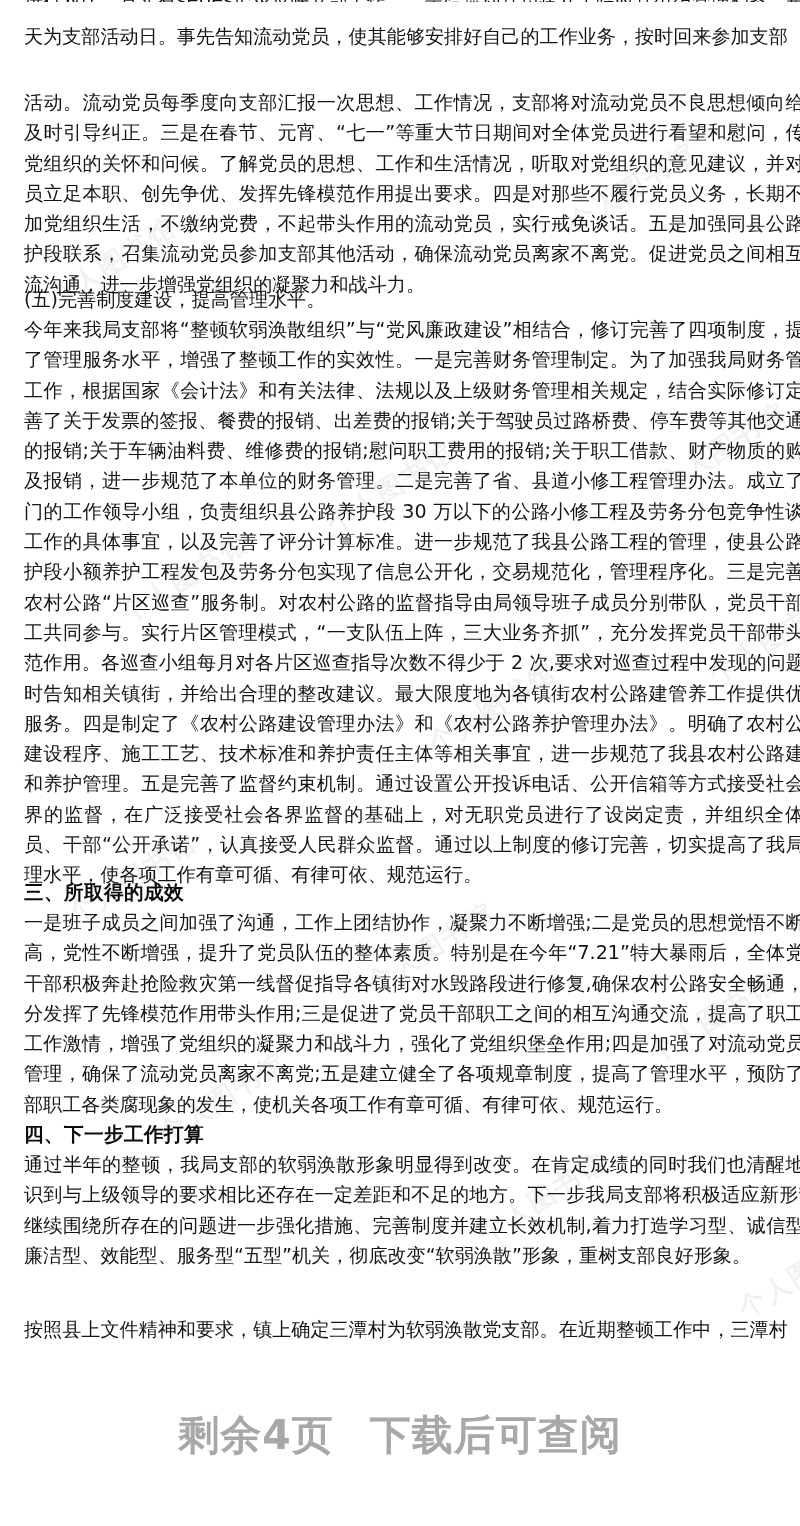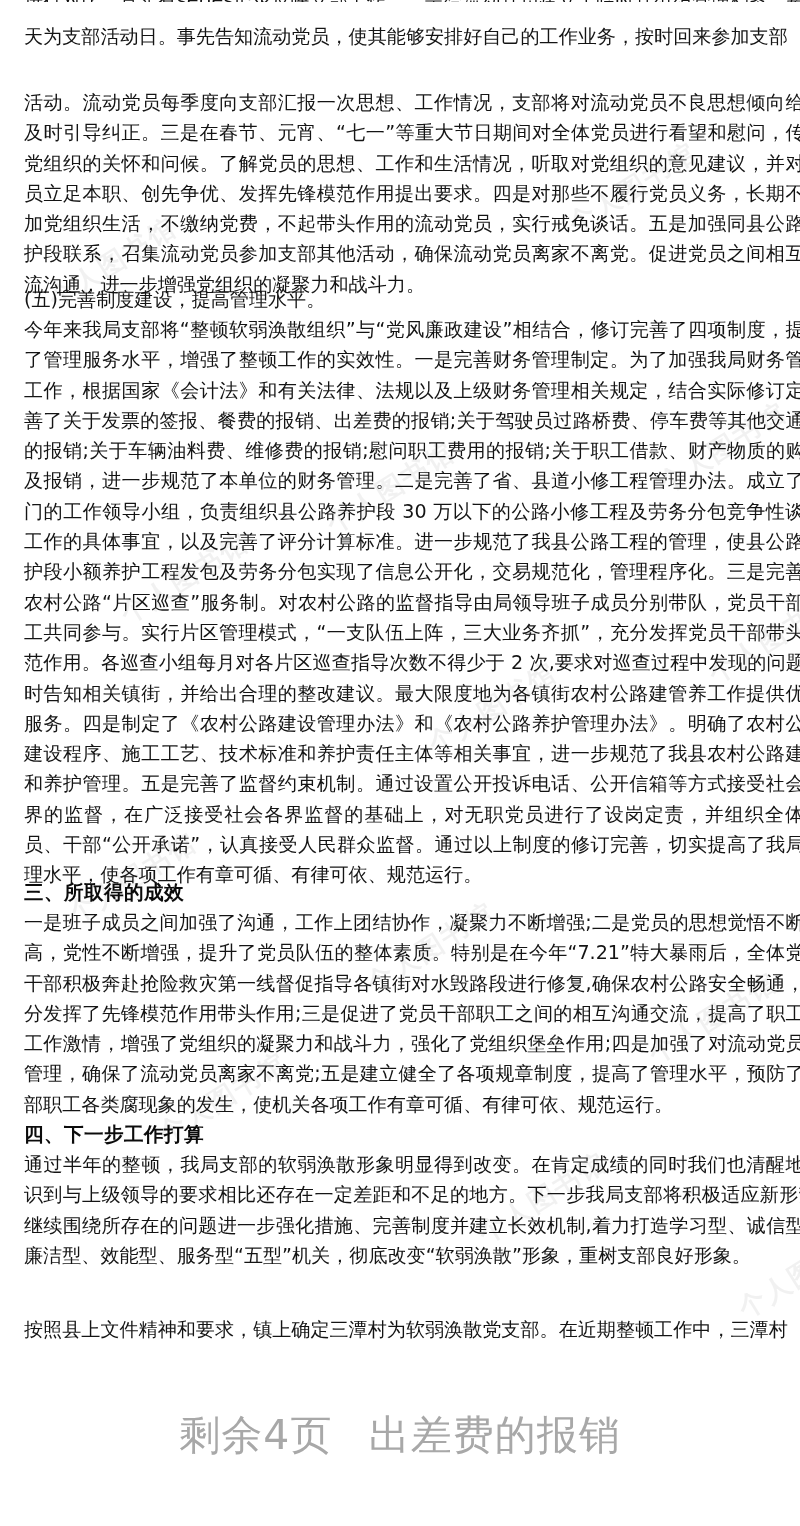--- a/index.html
+++ b/index.html
@@ -106,21 +106,21 @@
     position: absolute;
     left: 0;
     top: 1408px;
     width: 800px;
     text-align: center;
     z-index: 3;
   }
   #footer-notice .notice-text {
     display: inline-block;
     font-size: 41px;
-    font-weight: 400;
+    font-weight: 700;
     color: #a8a8a8;
     letter-spacing: 1px;
     font-family: "DejaVu Sans", "Liberation Sans", sans-serif;
   }
   #footer-notice .notice-gap {
     display: inline-block;
     width: 26px;
   }
 </style>
 </head>
@@ -156,16 +156,16 @@
       <p class="heading-block para-top" style="top: 878px;">三、所取得的成效</p>
       <p class="text-block para-top" style="top: 908px;">一是班子成员之间加强了沟通，工作上团结协作，凝聚力不断增强;二是党员的思想觉悟不断提高，党性不断增强，提升了党员队伍的整体素质。特别是在今年“7.21”特大暴雨后，全体党员干部积极奔赴抢险救灾第一线督促指导各镇街对水毁路段进行修复,确保农村公路安全畅通，充分发挥了先锋模范作用带头作用;三是促进了党员干部职工之间的相互沟通交流，提高了职工的工作激情，增强了党组织的凝聚力和战斗力，强化了党组织堡垒作用;四是加强了对流动党员的管理，确保了流动党员离家不离党;五是建立健全了各项规章制度，提高了管理水平，预防了干部职工各类腐现象的发生，使机关各项工作有章可循、有律可依、规范运行。</p>
       <p class="heading-block para-top" style="top: 1120px;">四、下一步工作打算</p>
       <p class="text-block para-top" style="top: 1150px;">通过半年的整顿，我局支部的软弱涣散形象明显得到改变。在肯定成绩的同时我们也清醒地认识到与上级领导的要求相比还存在一定差距和不足的地方。下一步我局支部将积极适应新形势,继续围绕所存在的问题进一步强化措施、完善制度并建立长效机制,着力打造学习型、诚信型、廉洁型、效能型、服务型“五型”机关，彻底改变“软弱涣散”形象，重树支部良好形象。</p>
       <p class="text-block para-top" style="top: 1315px;">按照县上文件精神和要求，镇上确定三潭村为软弱涣散党支部。在近期整顿工作中，三潭村</p>
     </div>
 
   <div id="footer-notice">
     <span class="notice-text">剩余4页</span>
     <span class="notice-gap"></span>
-    <span class="notice-text">出差费的报销</span>
+    <span class="notice-text">下载后可查阅</span>
   </div>
 
 </div>
 
 </body></html>

